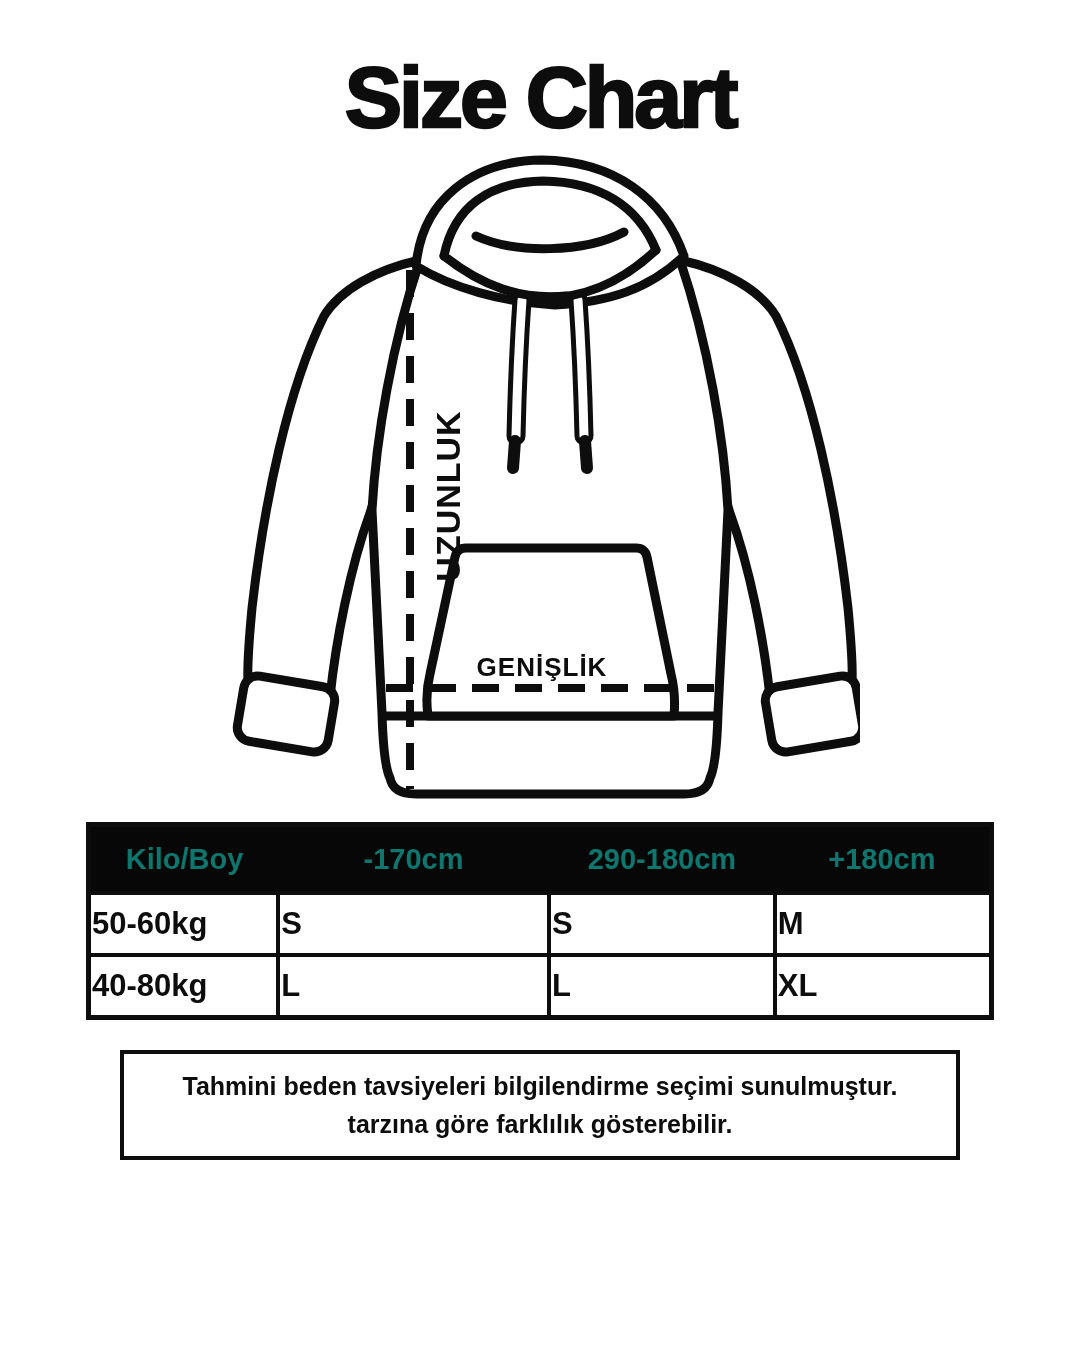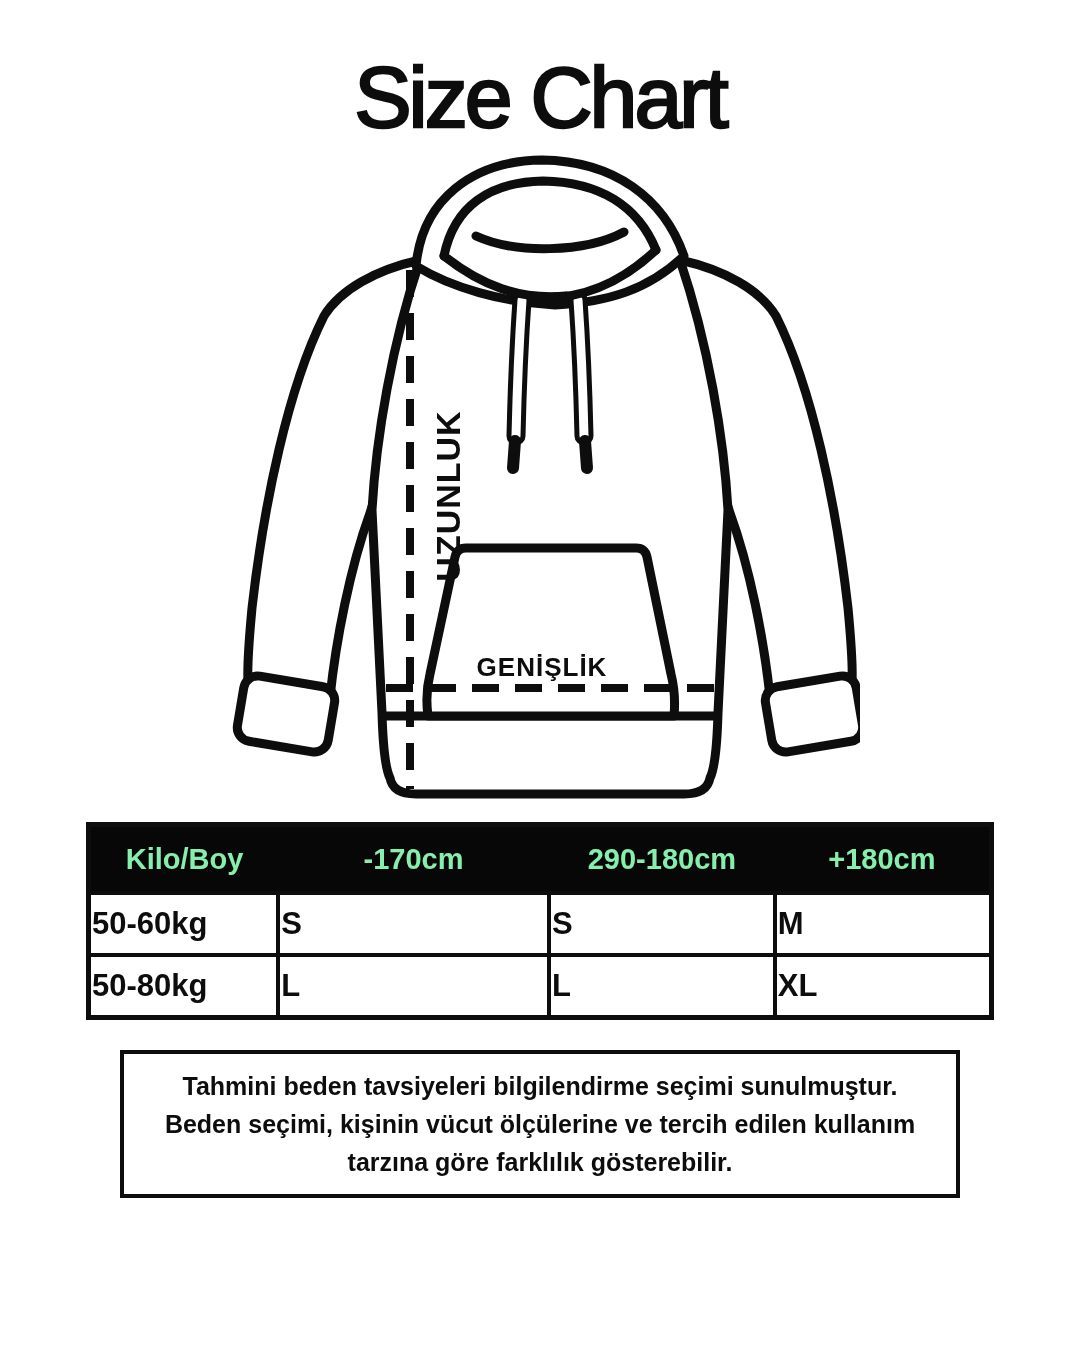--- a/index.html
+++ b/index.html
@@ -2,30 +2,30 @@
 <html><head>
 <meta charset="utf-8">
 <style>
   html,body{margin:0;padding:0;}
   body{
     width:1080px;height:1350px;overflow:hidden;background:#ffffff;
     font-family:"Liberation Sans","DejaVu Sans",sans-serif;color:#0d0d0d;
   }
   .title{
     margin-top:46px;height:102px;line-height:102px;text-align:center;
-    font-size:86px;font-weight:normal;letter-spacing:-3px;
+    font-size:86px;font-weight:bold;letter-spacing:-3px;
     -webkit-text-stroke:2.5px #0d0d0d;
   }
   .diagram-wrap{display:flex;justify-content:center;margin-top:0;}
   table.size-table{
     border-collapse:collapse;margin:14px auto 0;width:908px;
     table-layout:fixed;border:5px solid #0d0d0d;background:#ffffff;
   }
   table.size-table thead th{
-    background:#070707;color:#86efac;font-size:29px;font-weight:bold;
+    background:#070707;color:#0f766e;font-size:29px;font-weight:bold;
     height:62px;text-align:center;border:0;
   }
   table.size-table tbody td{
     border:4px solid #0d0d0d;font-size:31px;font-weight:bold;
     height:56px;background:#ffffff;
   }
   .disclaimer{
     width:808px;margin:30px auto 0;border:4px solid #0d0d0d;background:#ffffff;
     text-align:center;font-size:25px;font-weight:bold;line-height:38px;
     padding:13px 12px;
@@ -98,25 +98,24 @@
     </tr>
   </thead>
   <tbody>
     <tr>
       <td>50-60kg</td>
       <td>S</td>
       <td>S</td>
       <td>M</td>
     </tr>
     <tr>
-      <td>50-80kg</td>
+      <td>40-80kg</td>
       <td>L</td>
       <td>L</td>
       <td>XL</td>
     </tr>
   </tbody>
 </table>
 
 <div class="disclaimer">
   <div>Tahmini beden tavsiyeleri bilgilendirme seçimi sunulmuştur.</div>
-  <div>Beden seçimi, kişinin vücut ölçülerine ve tercih edilen kullanım</div>
   <div>tarzına göre farklılık gösterebilir.</div>
 </div>
 
 </body></html>

